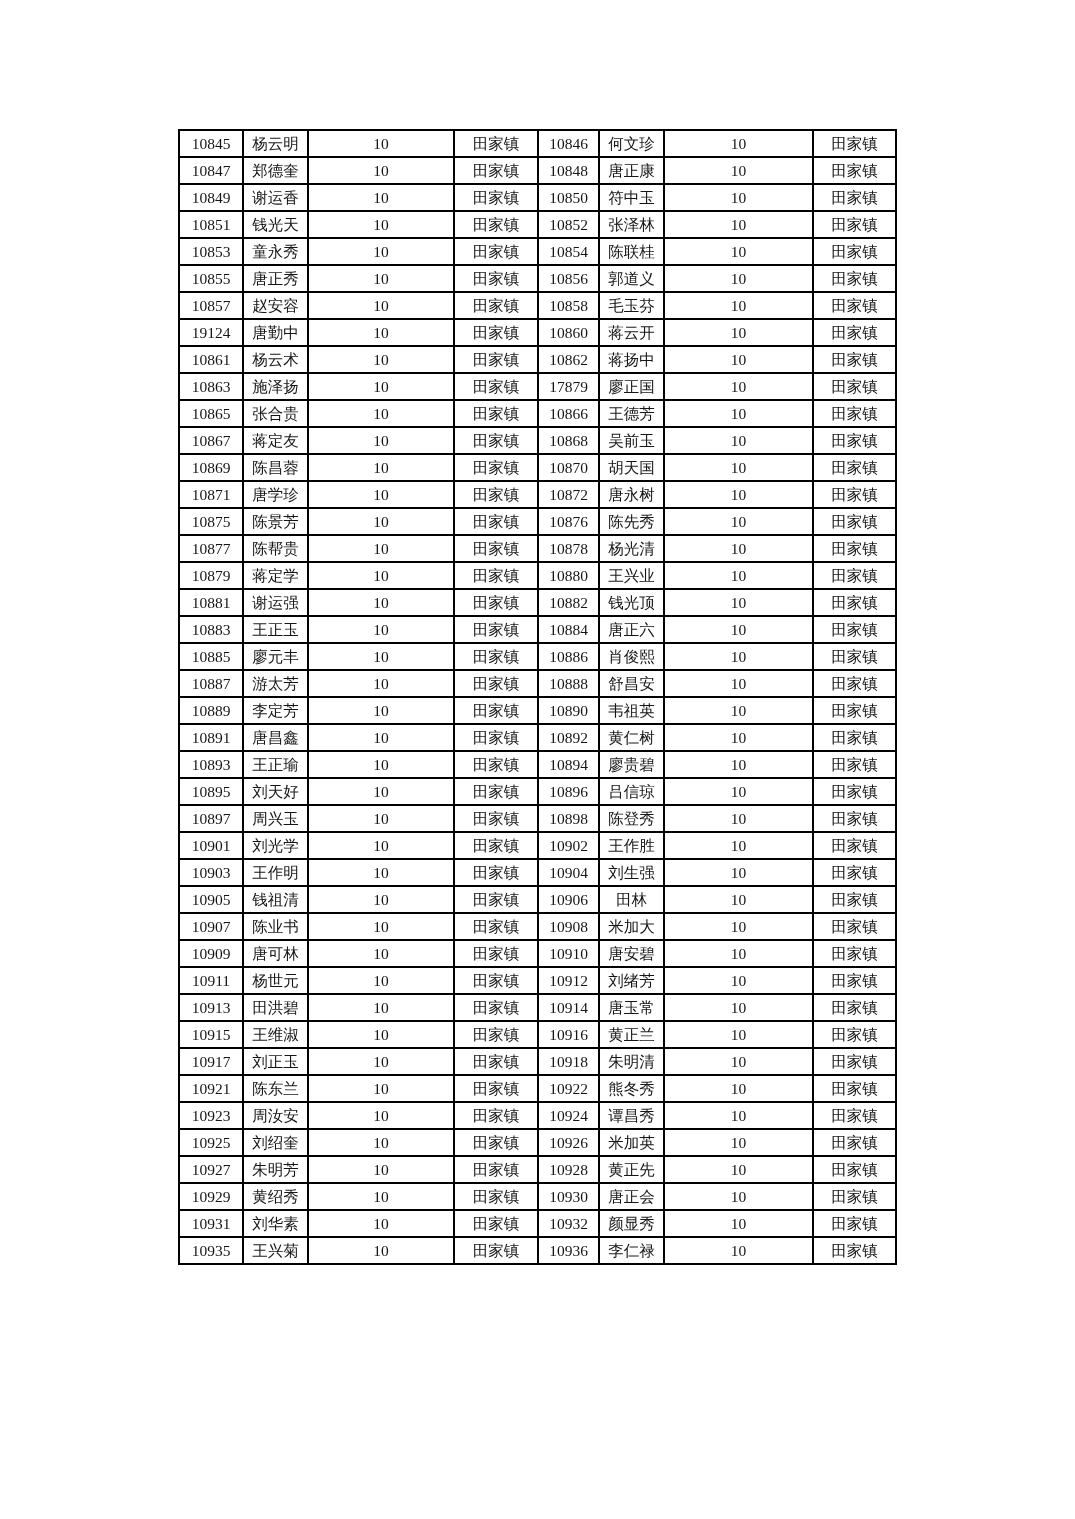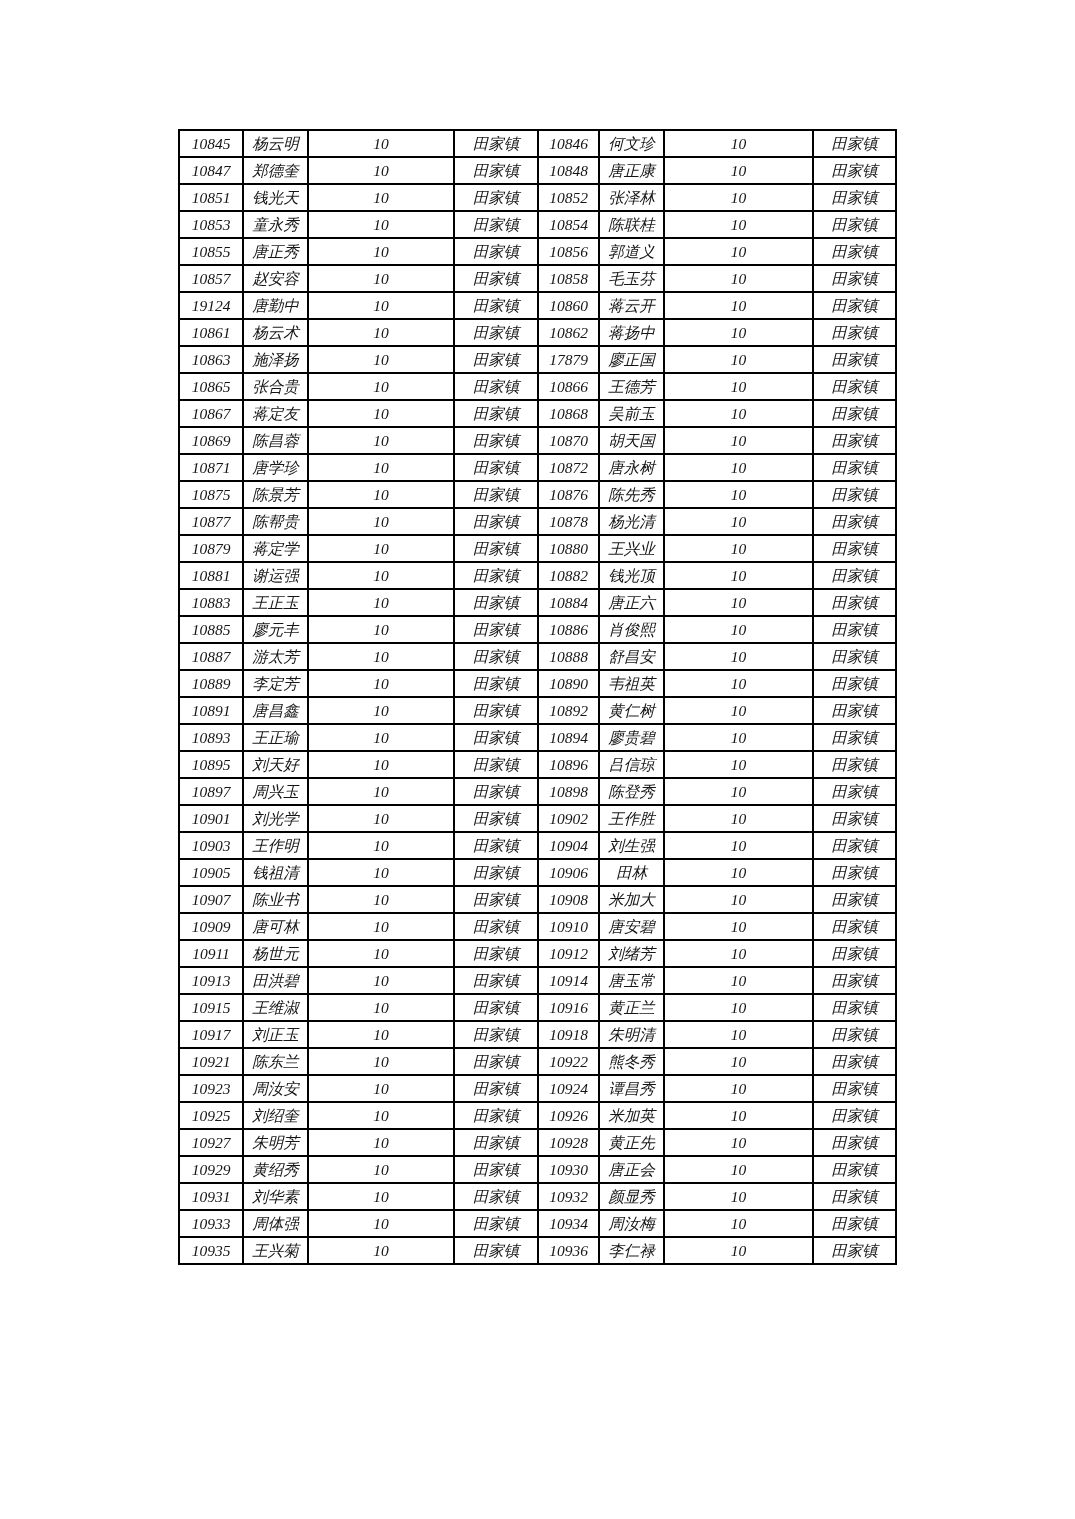--- a/index.html
+++ b/index.html
@@ -7,21 +7,20 @@
     padding: 0;
     background: #ffffff;
   }
   .page {
     position: relative;
     width: 1075px;
     height: 1519px;
     background: #ffffff;
     font-family: "Liberation Serif", "DejaVu Serif", serif;
     color: #151515;
-    font-style: italic;
   }
   table.roster {
     position: absolute;
     left: 178px;
     top: 129px;
     width: 717px;
     border-collapse: collapse;
     table-layout: fixed;
   }
   table.roster td {
@@ -75,20 +74,30 @@
           <td>10847</td>
           <td>郑德奎</td>
           <td>10</td>
           <td>田家镇</td>
           <td>10848</td>
           <td>唐正康</td>
           <td>10</td>
           <td>田家镇</td>
         </tr>
         <tr>
+          <td>10849</td>
+          <td>谢运香</td>
+          <td>10</td>
+          <td>田家镇</td>
+          <td>10850</td>
+          <td>符中玉</td>
+          <td>10</td>
+          <td>田家镇</td>
+        </tr>
+        <tr>
           <td>10851</td>
           <td>钱光天</td>
           <td>10</td>
           <td>田家镇</td>
           <td>10852</td>
           <td>张泽林</td>
           <td>10</td>
           <td>田家镇</td>
         </tr>
         <tr>
@@ -451,30 +460,20 @@
           <td>10</td>
           <td>田家镇</td>
         </tr>
         <tr>
           <td>10931</td>
           <td>刘华素</td>
           <td>10</td>
           <td>田家镇</td>
           <td>10932</td>
           <td>颜显秀</td>
-          <td>10</td>
-          <td>田家镇</td>
-        </tr>
-        <tr>
-          <td>10933</td>
-          <td>周体强</td>
-          <td>10</td>
-          <td>田家镇</td>
-          <td>10934</td>
-          <td>周汝梅</td>
           <td>10</td>
           <td>田家镇</td>
         </tr>
         <tr>
           <td>10935</td>
           <td>王兴菊</td>
           <td>10</td>
           <td>田家镇</td>
           <td>10936</td>
           <td>李仁禄</td>

